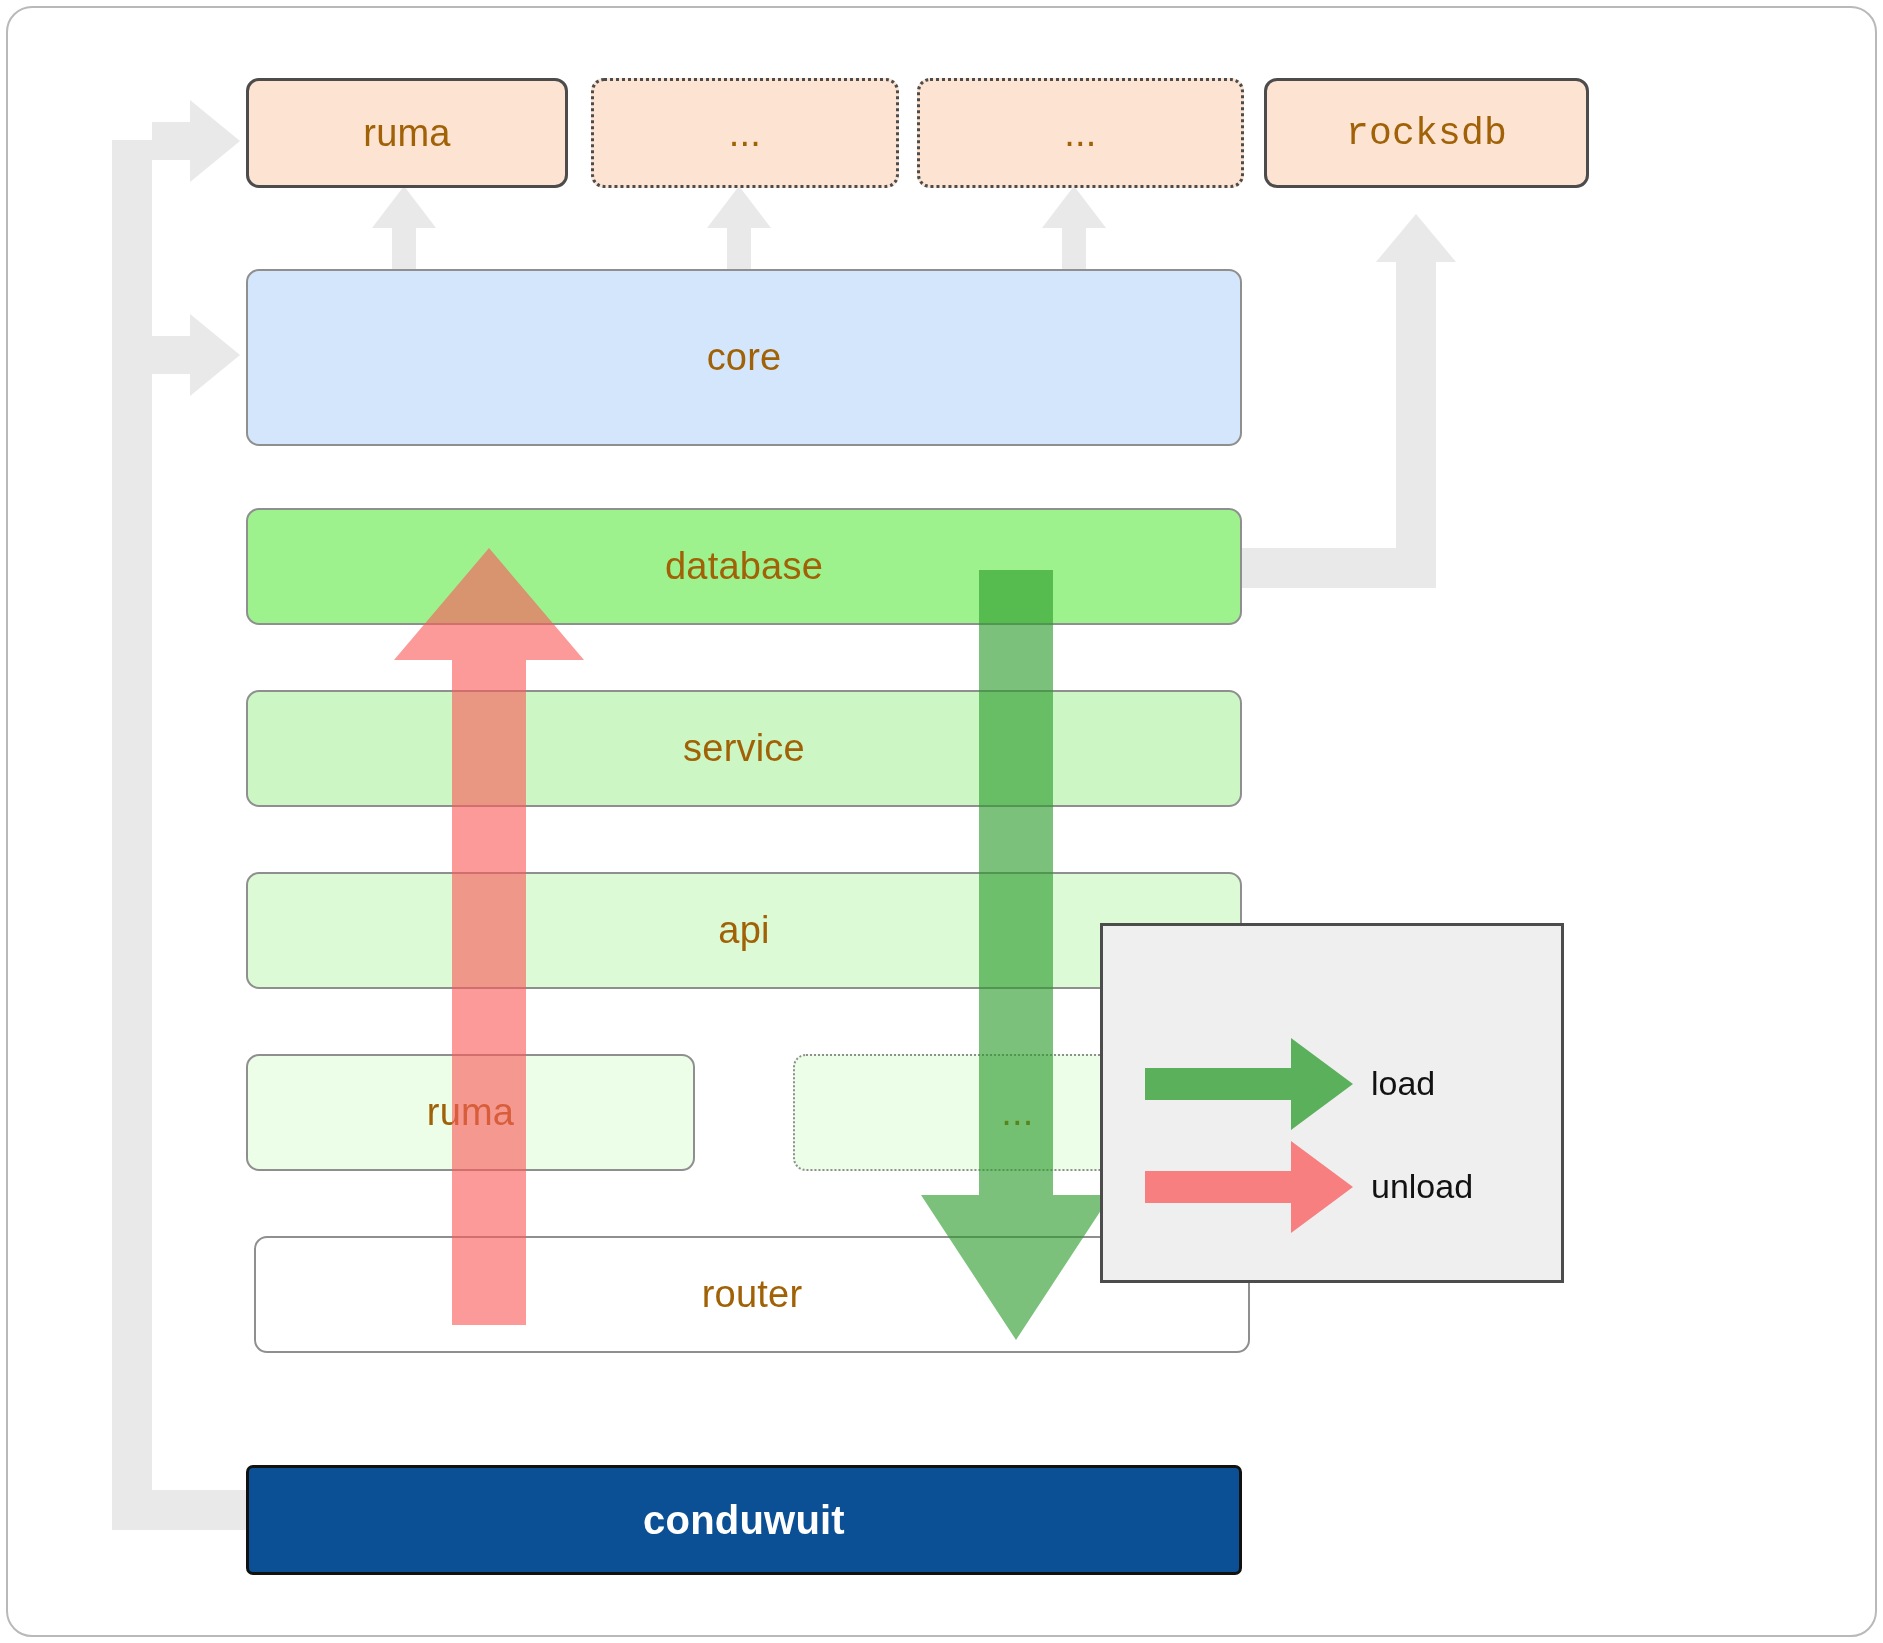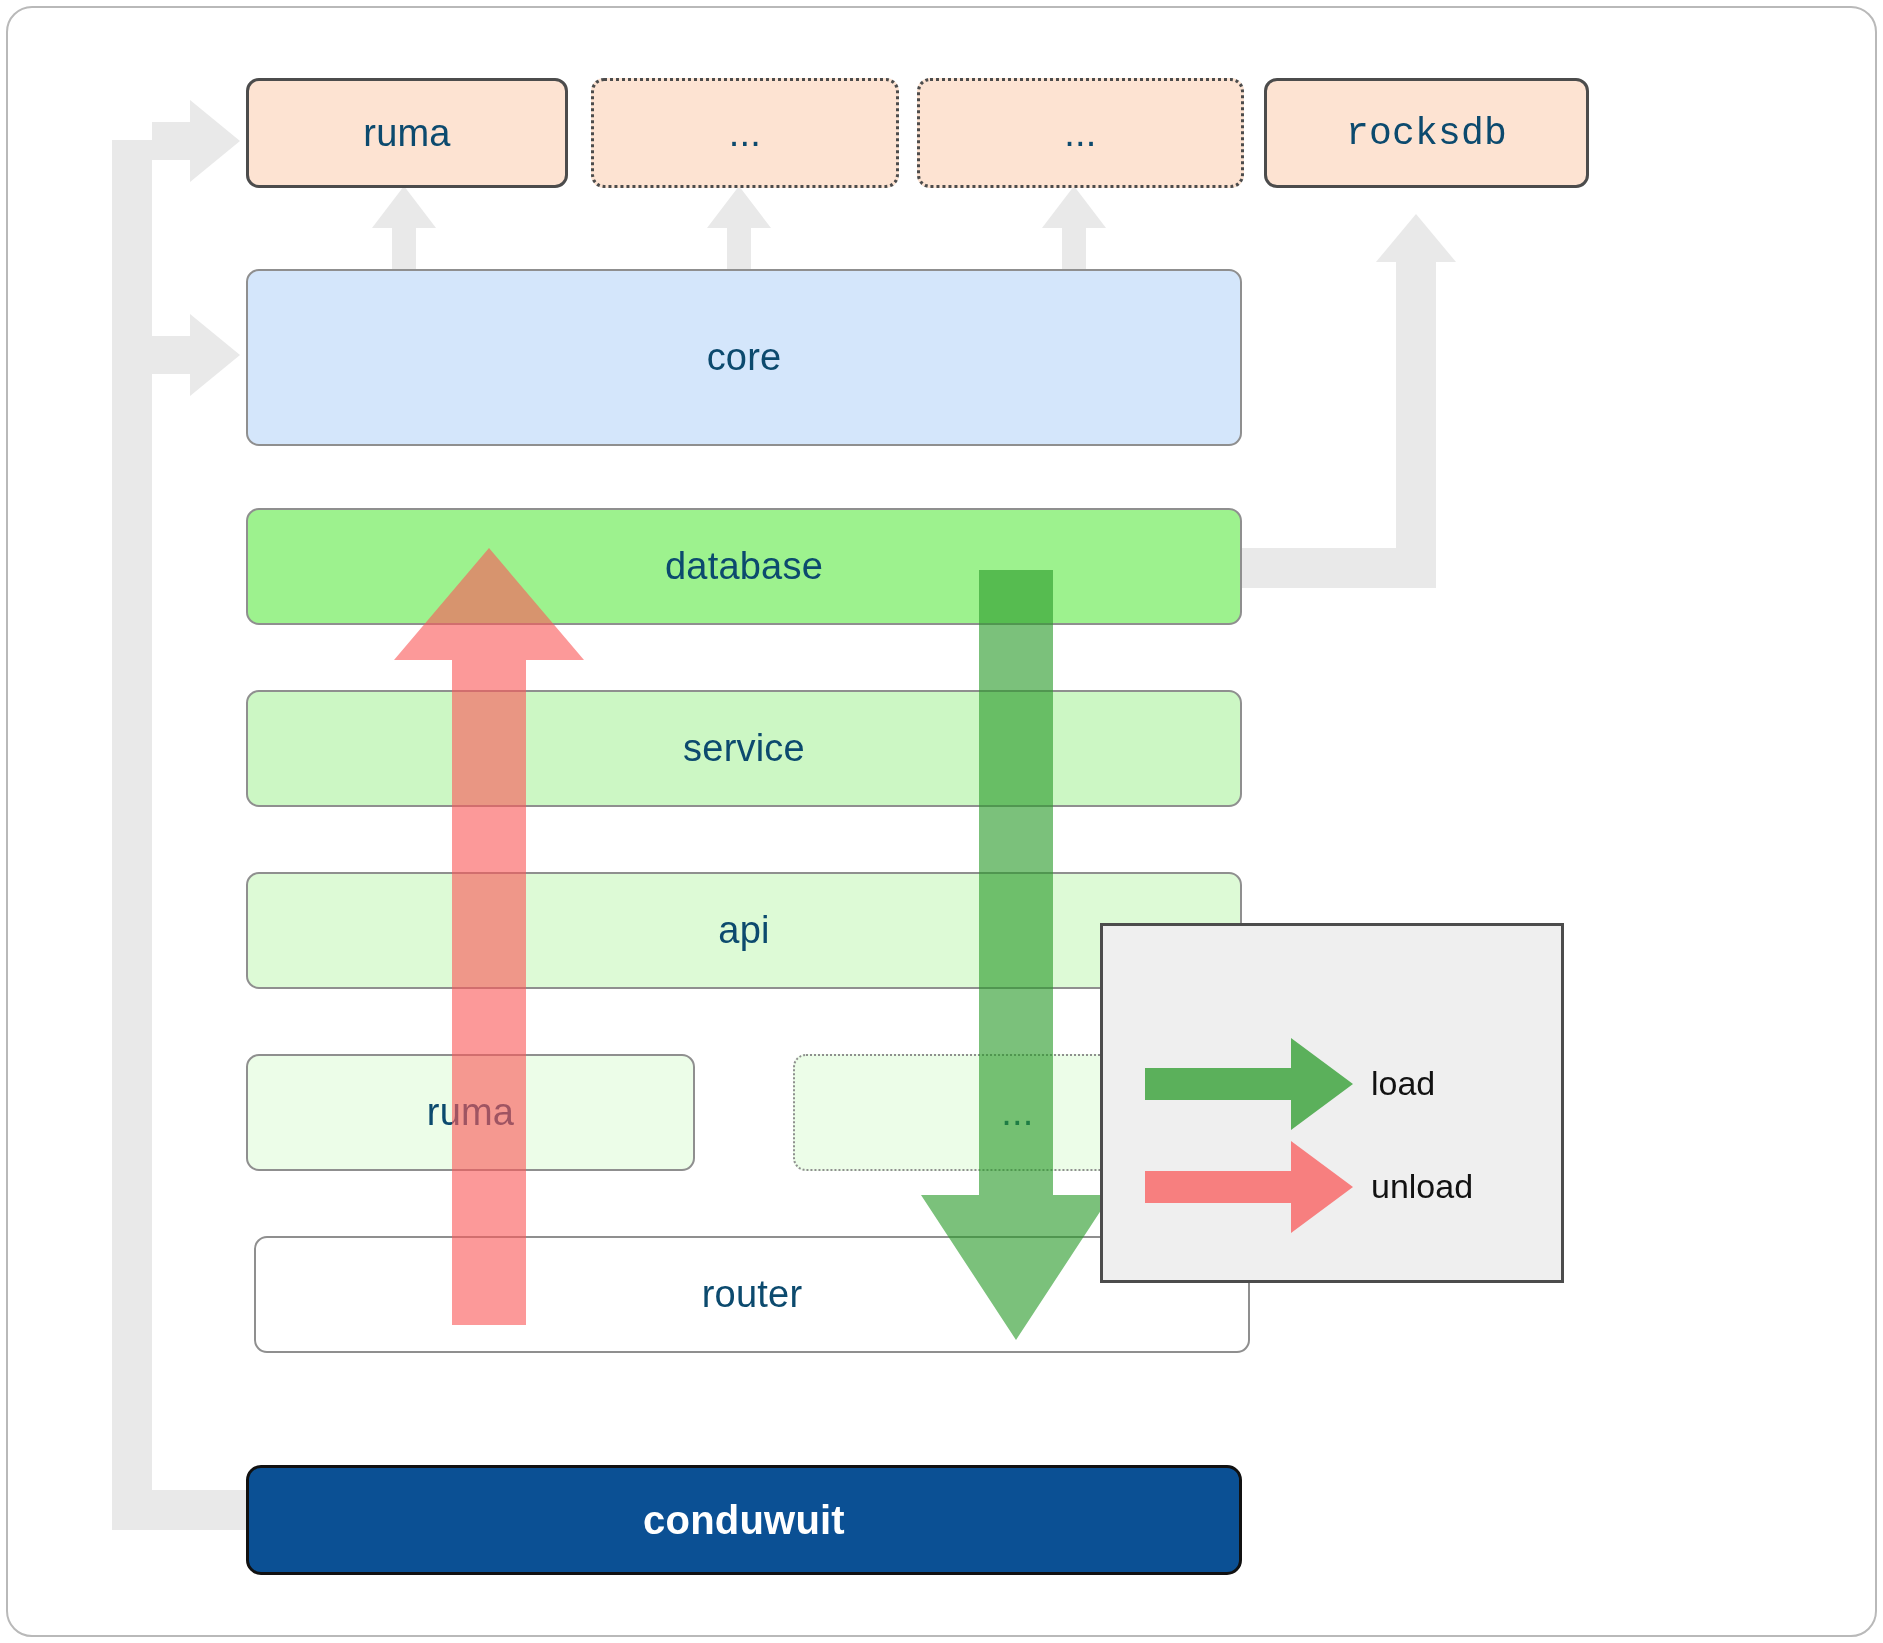--- a/index.html
+++ b/index.html
@@ -10,21 +10,21 @@
   .frame{
     position:absolute;left:6px;top:6px;width:1871px;height:1631px;
     border:2px solid #b9b9b9;border-radius:26px;background:#ffffff;
     box-sizing:border-box;
   }
 
   .node{
     position:absolute;box-sizing:border-box;
     display:flex;align-items:center;justify-content:center;
     border-radius:13px;
-    color:#0c4a6e;
+    color:#a16207;
     letter-spacing:.2px;
   }
   .node .lbl{pointer-events:none;white-space:nowrap;}
 
   
   .dep{
     background:#fde3d2;border:3px solid #4c4c4c;font-size:38px;height:110px;top:78px;
   }
   .dep.dotted{border:3px dotted #4c4c4c;}
 
@@ -33,21 +33,21 @@
   .layer-core{background:#d4e6fb;border:2px solid #8f8f8f;}
   .layer-database{background:#9df28e;border:2px solid #8f8f8f;}
   .layer-service{background:#ccf7c4;border:2px solid #8f8f8f;}
   .layer-api{background:#ddfad6;border:2px solid #8f8f8f;}
   .layer-admin{background:#ecfde8;border:2px solid #8f8f8f;}
   .layer-dots{background:#ecfde8;border:2px dotted #8f8f8f;}
   .layer-router{background:#ffffff;border:2px solid #8f8f8f;}
 
   .app{
     background:#0b5094;border:3px solid #111111;color:#ffffff;
-    font-size:40px;font-weight:700;border-radius:15px;
+    font-size:40px;font-weight:700;border-radius:7px;
   }
 
   
   .legend{
     position:absolute;left:1100px;top:923px;width:464px;height:360px;
     background:#efefef;border:3px solid #4c4c4c;box-sizing:border-box;
   }
   .legend-title{
     position:absolute;top:38px;left:0;width:100%;text-align:center;
     font-size:40px;color:#121212;

